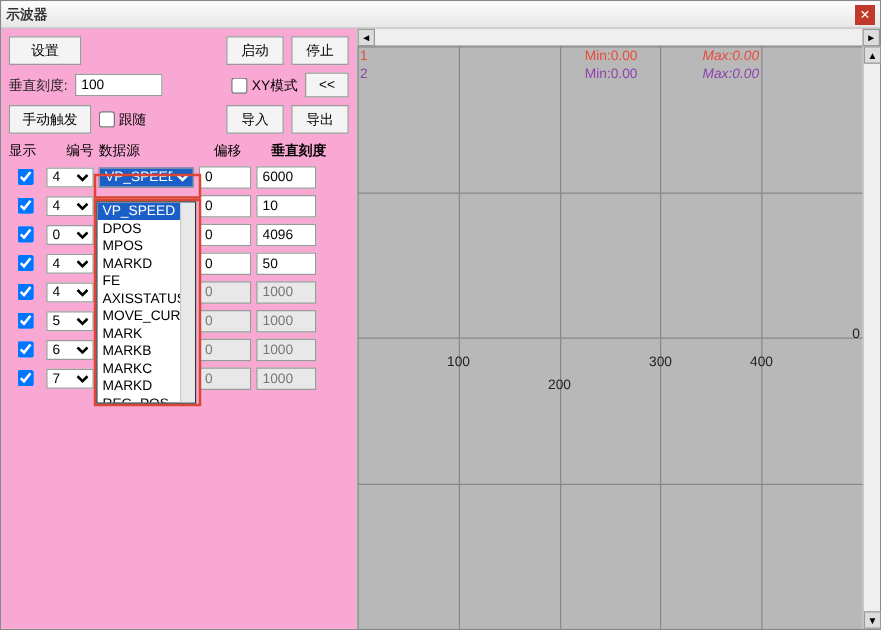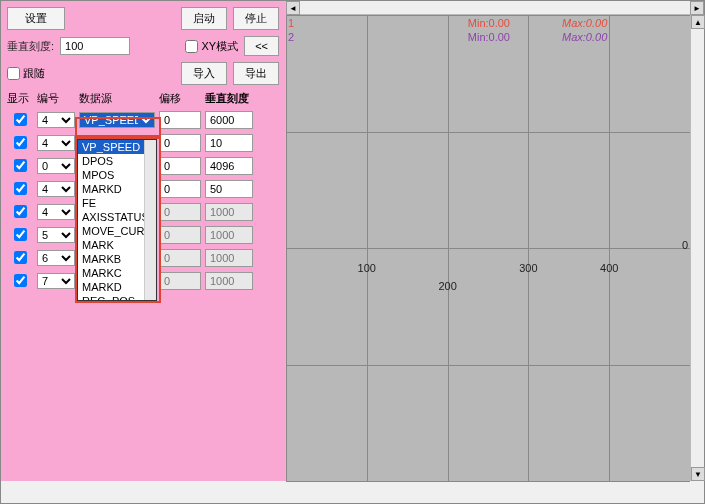--- a/index.html
+++ b/index.html
@@ -12,22 +12,22 @@
   .panel-left { width: 285px; padding: 6px; background: #f9a8d4; border-right: 1px solid #c8c8c8; position: relative; }
   .row { display: flex; align-items: center; margin-bottom: 6px; gap: 6px; }
   .btn { background: #f4f4f4; border: 1px solid #9a9a9a; padding: 3px 10px; cursor: pointer; min-width: 46px; text-align: center; }
   .btn.wide { min-width: 58px; }
   .lbl { color: #222; }
   .txt { border: 1px solid #9a9a9a; padding: 2px 4px; background: #fff; }
   .txt.gray { background: #e8e8e8; color: #777; }
   .chk { display: flex; align-items: center; gap: 3px; }
   .chk input { margin: 0; }
   .cols { display: flex; gap: 4px; margin: 2px 0 4px; }
-  .cols span:nth-child(1){ width:26px;} .cols span:nth-child(2){ width:38px;}
-  .cols span:nth-child(3){ width:76px;} .cols span:nth-child(4){ width:42px;}
+  .cols span:nth-child(1){ width:26px;} .cols span:nth-child(2){ width:38px;text-align:right;}
+  .cols span:nth-child(3){ width:76px;} .cols span:nth-child(4){ width:42px;margin-left:12px;}
   .cols span:nth-child(5){ width:48px;font-weight:bold;}
   .datarow { display: flex; align-items: center; gap: 4px; margin-bottom: 4px; }
   .datarow .show { width:26px; text-align:center; }
   .datarow select.idx { width:38px; border:1px solid #9a9a9a; background:#fff; }
   .datarow .src { width:76px; }
   .datarow .off { width:42px; }
   .datarow .scale { width:48px; }
   select.src-sel { width:100%; border:1px solid #9a9a9a; background:#fff; }
   .highlight-box { position:absolute; border:2px solid #d43; pointer-events:none; }
   .dropdown-open { position:absolute; background:#fff; border:1px solid #333; width:80px; z-index:5; }
@@ -47,20 +47,24 @@
   .axis-lbl { position:absolute; color:#222; font-size:11px; }
   .scroll-v { width:14px; background:#efefef; border-left:1px solid #bbb; display:flex; flex-direction:column; }
   .scroll-v .arrow { width:14px; height:14px; background:#ddd; border:1px solid #999; display:flex; align-items:center; justify-content:center; font-size:8px; cursor:pointer; }
   .scroll-v .track { flex:1; }
   .plot-area { flex:1; display:flex; }
 </style>
 </head>
 <body>
 
 <div class="window">
+  <div class="titlebar">
+    <span class="title">示波器</span>
+    <span class="close-btn">✕</span>
+  </div>
   <div class="body">
     <div class="panel-left">
 
       <div class="row">
         <span class="btn wide">设置</span>
         <span style="flex:1"></span>
         <span class="btn">启动</span>
         <span class="btn">停止</span>
       </div>
 
@@ -69,20 +73,21 @@
         <input class="txt" style="width: 70px;" value="100">
         <span style="flex:1"></span>
         <label class="chk">
           <input type="checkbox" style="">
             <span>XY模式</span>
         </label>
         <span class="btn" style="min-width:28px">&lt;&lt;</span>
       </div>
 
       <div class="row">
+        <span class="btn">手动触发</span>
         <label class="chk">
           <input type="checkbox" style="">
             <span>跟随</span>
         </label>
         <span style="flex:1"></span>
         <span class="btn">导入</span>
         <span class="btn">导出</span>
       </div>
 
       <div class="cols">

